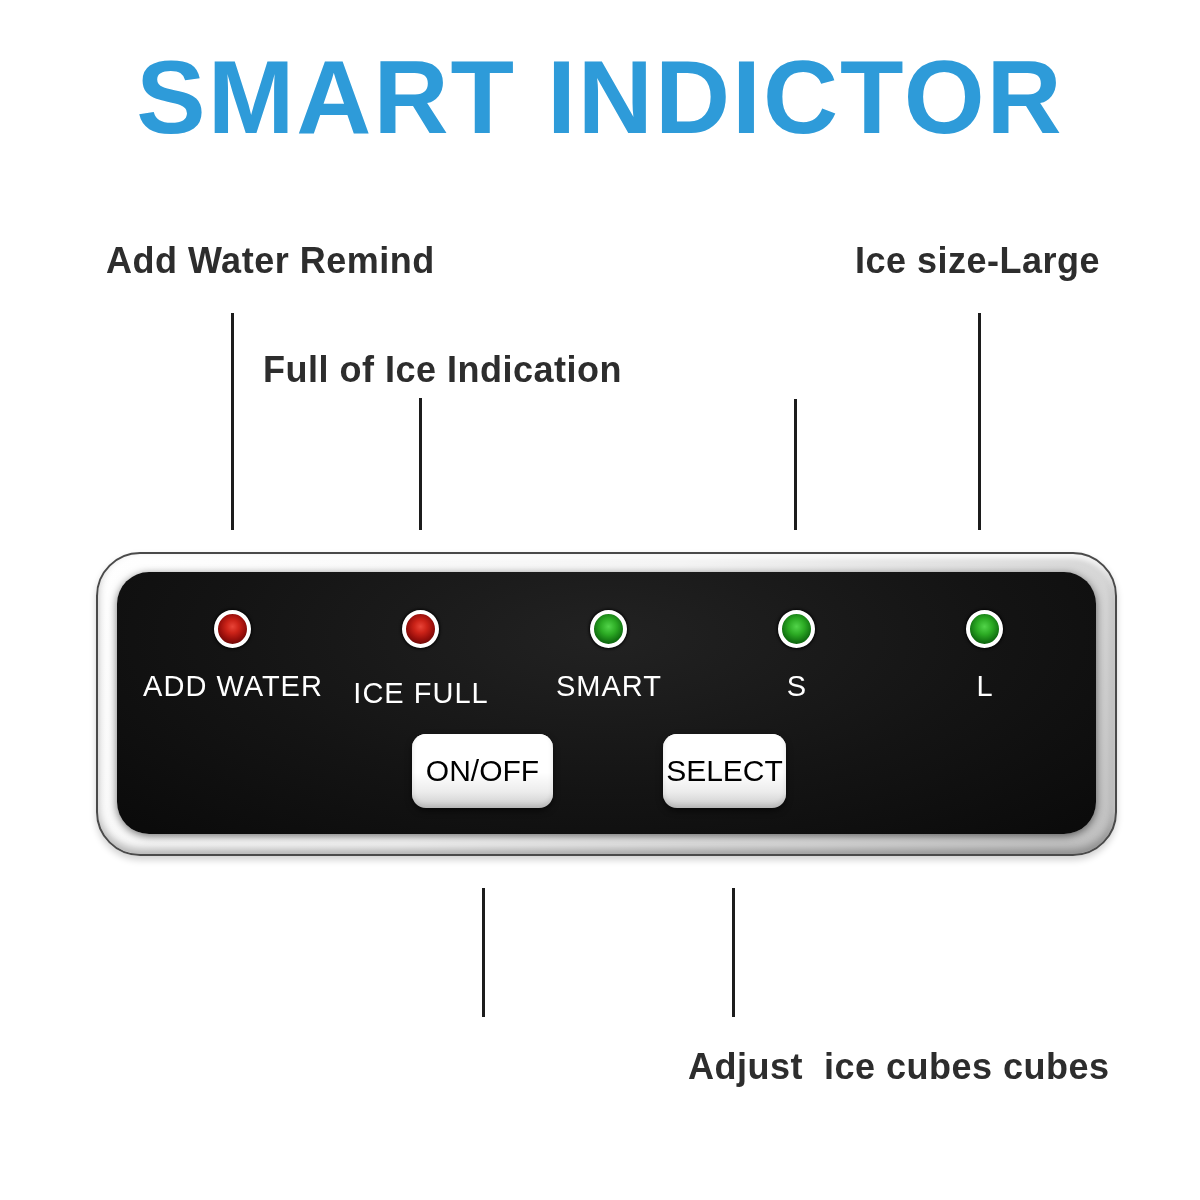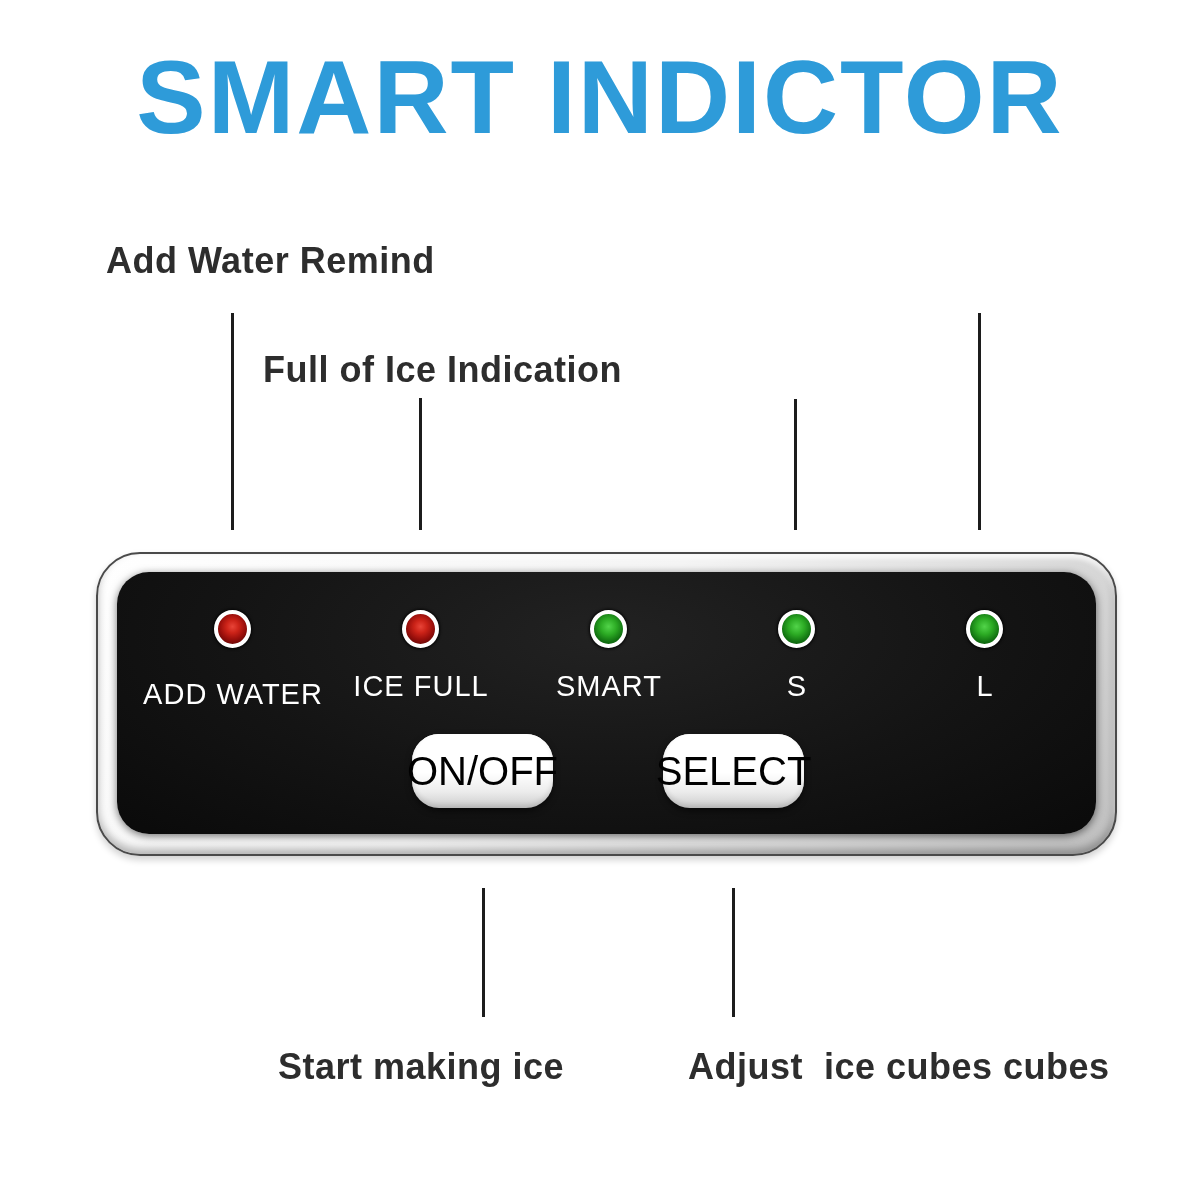--- a/index.html
+++ b/index.html
@@ -40,61 +40,61 @@
   }
   .led[data-color="green"]{
     background:radial-gradient(circle at 50% 42%, #52D44A 0%, #2CAB24 35%, #117011 68%, #064A06 95%);
   }
   .panel-label{
     position:absolute;top:670px;transform:translateX(-50%);
     color:#ffffff;font-size:29px;font-weight:400;letter-spacing:1px;
     white-space:nowrap;
   }
   .btn{
-    position:absolute;top:734px;height:74px;border-radius:27px;
+    position:absolute;top:734px;height:74px;border-radius:14px;
     background:linear-gradient(180deg,#ffffff 0%,#ffffff 52%,#ececec 78%,#cccccc 100%);
     box-shadow:0 3px 6px rgba(0,0,0,0.55), inset 0 -3px 5px rgba(0,0,0,0.12), inset 0 2px 2px #ffffff;
-    color:#000000;font-size:40px;font-weight:400;
+    color:#000000;font-size:30px;font-weight:400;
     display:flex;align-items:center;justify-content:center;
     border:none;font-family:"Liberation Sans", sans-serif;text-align:center;
   }
 </style>
 </head>
 <body>
 
 <div class="page">
 
   <div class="title">SMART INDICTOR</div>
 
   <div class="callout-label" style="left:263px;top:349px;">Full of Ice Indication</div>
   <div class="callout-label" style="left:106px;top:240px;">Add Water Remind</div>
+  <div class="callout-label" style="left:855px;top:240px;">Ice size-Large</div>
 
   <div class="callout-line" style="left:231px;top:313px;height:217px;"></div>
   <div class="callout-line" style="left:419px;top:398px;height:132px;"></div>
   <div class="callout-line" style="left:794px;top:399px;height:131px;"></div>
   <div class="callout-line" style="left:978px;top:313px;height:217px;"></div>
 
   <div class="frame">
     <div class="panel"></div>
   </div>
 
   <div class="led" style="left:214px;" data-color="red"></div>
   <div class="led" style="left:402px;" data-color="red"></div>
   <div class="led" style="left:590px;" data-color="green"></div>
   <div class="led" style="left:778px;" data-color="green"></div>
   <div class="led" style="left:966px;" data-color="green"></div>
 
-  <div class="panel-label" style="left:233px;margin-top:8px;">ADD WATER</div>
-  <div class="panel-label" style="left:421px;">ICE FULL</div>
+  <div class="panel-label" style="left:233px;">ADD WATER</div>
+  <div class="panel-label" style="left:421px;margin-top:7px;">ICE FULL</div>
   <div class="panel-label" style="left:609px;">SMART</div>
   <div class="panel-label" style="left:797px;">S</div>
   <div class="panel-label" style="left:985px;">L</div>
 
   <button class="btn" style="left:412px;width:141px;">ON/OFF</button>
-  <button class="btn" style="left:663px;width:141px;">SELECT</button>
+  <button class="btn" style="left:663px;width:123px;">SELECT</button>
 
   <div class="callout-line" style="left:482px;top:888px;height:129px;"></div>
   <div class="callout-line" style="left:732px;top:888px;height:129px;"></div>
 
-  <div class="callout-label" style="left:278px;top:1046px;">Start making ice</div>
   <div class="callout-label" style="left:688px;top:1046px;">Adjust  ice cubes cubes</div>
 
 </div>
 
 </body></html>

